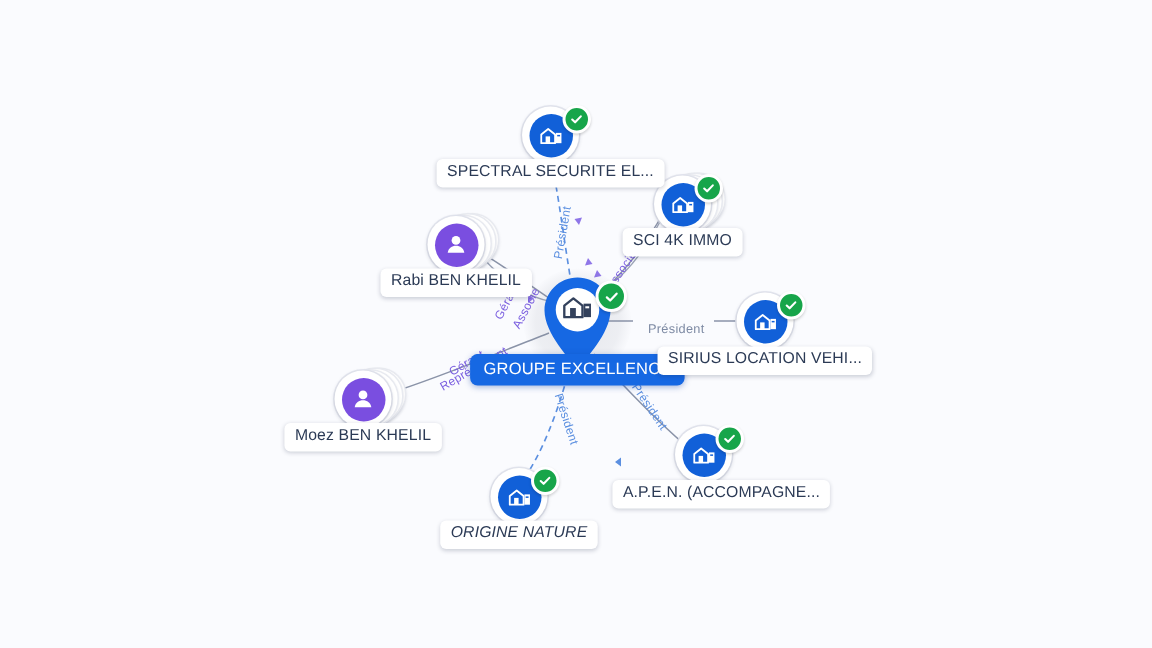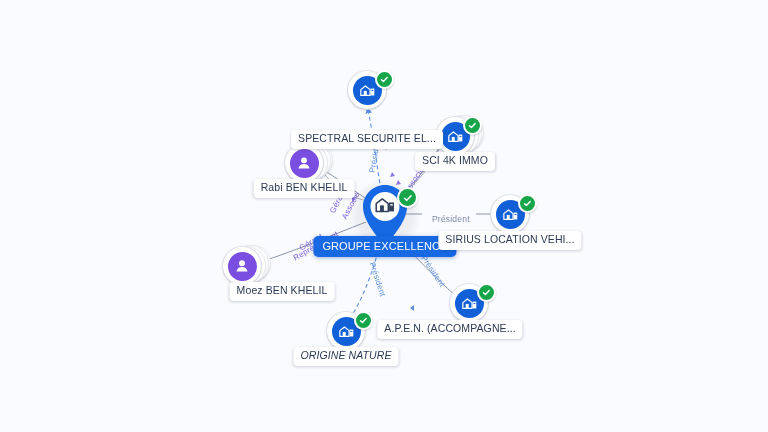--- a/index.html
+++ b/index.html
@@ -308,20 +308,20 @@
     </div>
     <div class="check-badge" style="left:12px; top:-28px; width:17px; height:17px;">
       <svg viewBox="0 0 14 14" width="10" height="10">
         <path d="M2.2 7.3 L5.3 10.3 L11.3 3.9" fill="none" stroke="#ffffff" stroke-width="2.1" stroke-linecap="round" stroke-linejoin="round"></path>
       </svg>
     </div>
   </div>
 
   <div class="nlabel primary" id="center-label" style="left:385px; top:236px;">GROUPE EXCELLENCE</div>
 
-<div class="nlabel" style="left: 367px; top: 106px; margin-top: 24px;">SPECTRAL SECURITE EL...</div>
+<div class="nlabel" style="left: 367px; top: 106px;">SPECTRAL SECURITE EL...</div>
     <div class="nlabel" style="left: 455px; top: 152px;">SCI 4K IMMO</div>
     <div class="nlabel" style="left: 304px; top: 179px;">Rabi BEN KHELIL</div>
     <div class="nlabel" style="left: 510px; top: 231px;">SIRIUS LOCATION VEHI...</div>
-    <div class="nlabel" style="left: 242px; top: 282px; margin-left: 40px;">Moez BEN KHELIL</div>
-    <div class="nlabel" style="left: 450px; top: 320px;">A.P.E.N. (ACCOMPAGNE...</div>
+    <div class="nlabel" style="left: 242px; top: 282px;">Moez BEN KHELIL</div>
+    <div class="nlabel" style="left: 481px; top: 320px;">A.P.E.N. (ACCOMPAGNE...</div>
     <div class="nlabel" style="left: 346px; top: 347px; font-style: italic;">ORIGINE NATURE</div>
   </div>
 
 </body></html>

